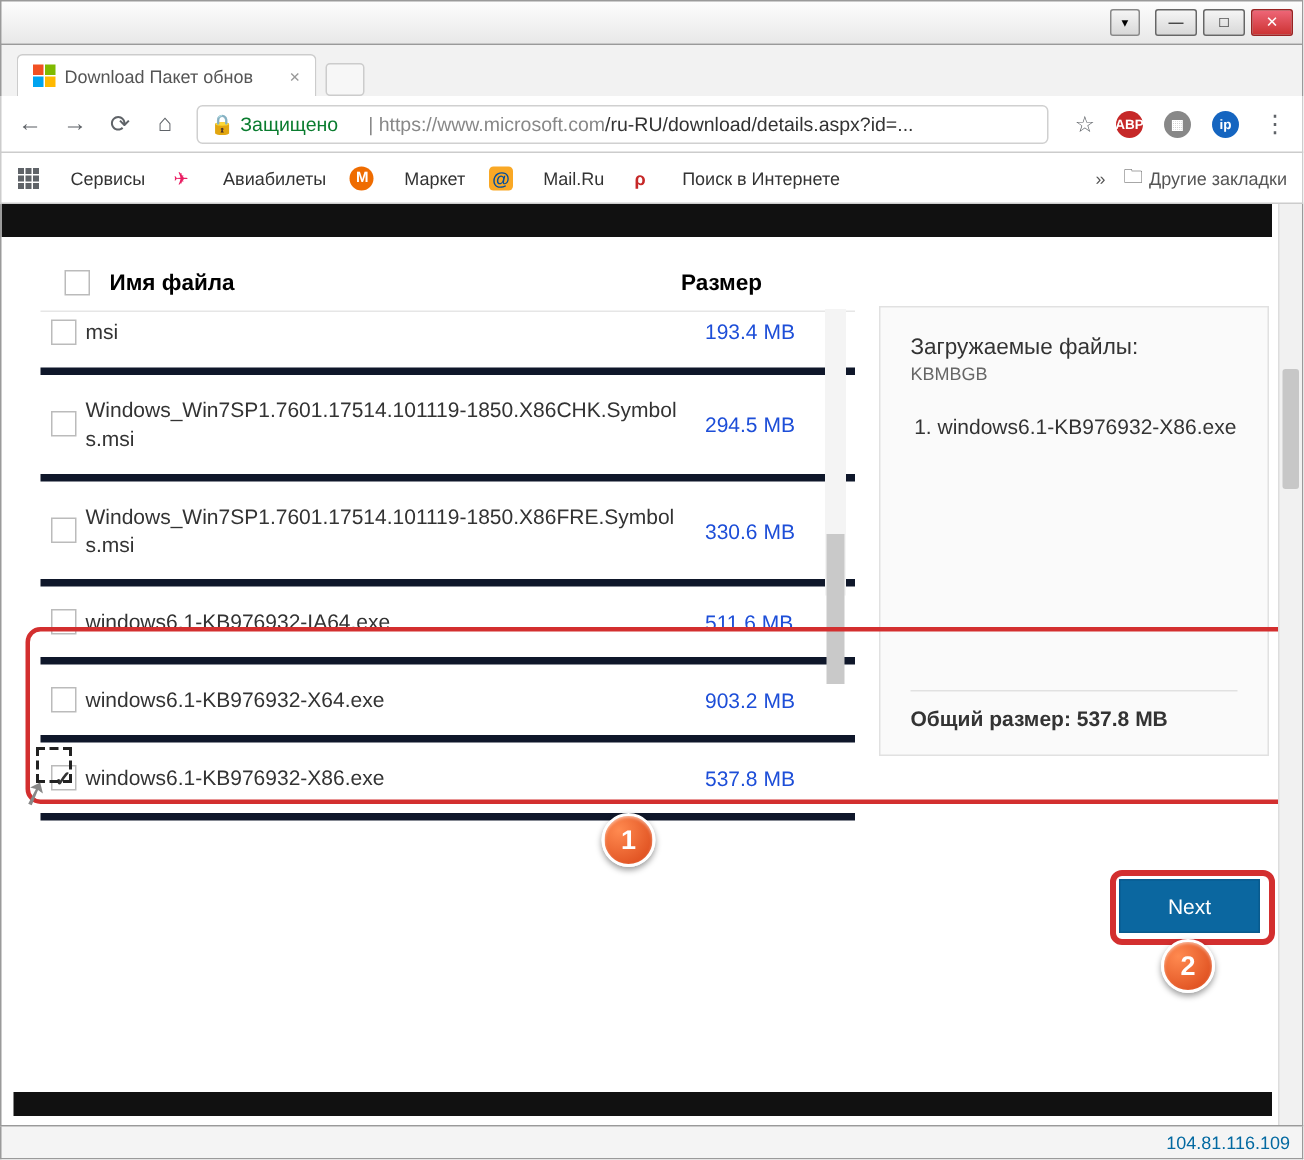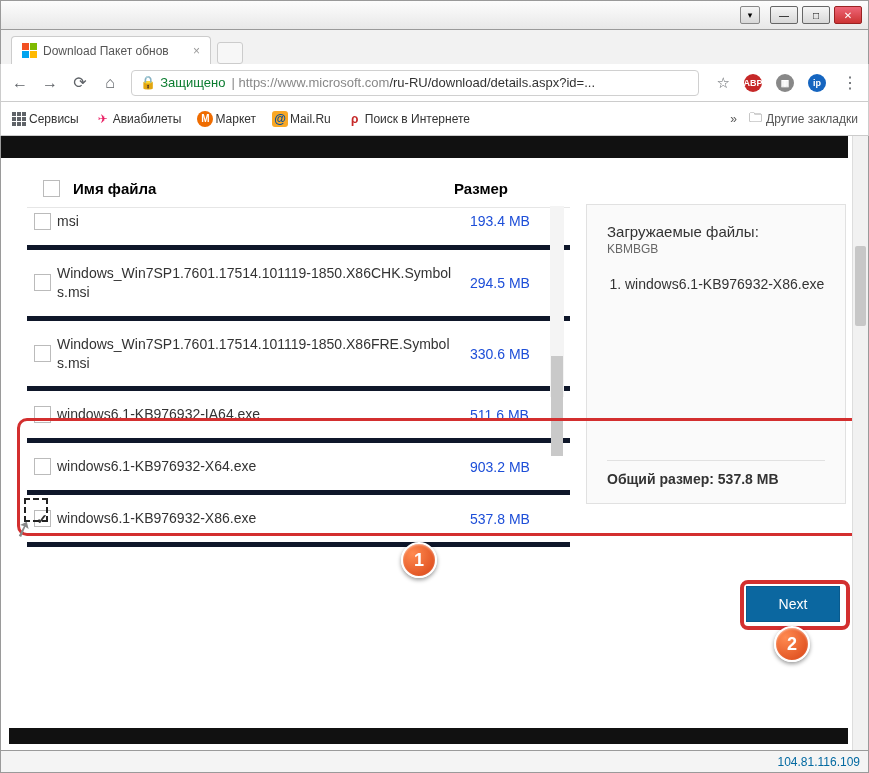--- a/index.html
+++ b/index.html
@@ -16,32 +16,32 @@
 .tab { height: 28px; background: #fff; border: 1px solid #ccc; border-bottom: none; border-radius: 4px 4px 0 0; display: flex; align-items: center; padding: 0 10px; font-size: 12px; color: #555; width: 200px; }
 .tab .favicon { display:inline-flex; margin-right:6px; }
 .tab .x { margin-left:auto; color:#999; font-size:12px; }
 .newtab { width:26px; height:22px; margin-left:6px; border:1px solid #ccc; border-radius:3px; background:#f7f7f7; display:flex; align-items:center; justify-content:center; color:#888; }
 
 
 .toolbar { height: 38px; background: #fff; border:1px solid #ccc; border-top:none; display:flex; align-items:center; padding:0 10px; gap:12px; }
 .navicon { color:#5f6368; font-size:16px; width:18px; text-align:center; }
 .urlbox { flex:1; height:26px; border:1px solid #d0d0d0; border-radius:4px; display:flex; align-items:center; padding:0 8px; font-size:13px; color:#333; overflow:hidden; white-space:nowrap; }
 .urlbox .lock { color:#0a7c2f; margin-right:4px; }
-.urlbox .secure { color:#0a7c2f; margin-right:6px; }
+.urlbox .secure { color:#0a7c2f; margin-right:20px; }
 .urlbox .graypath { color:#888; }
 .staricon { color:#5f6368; font-size:15px; margin-left:6px; }
 .exticon { width:18px; height:18px; border-radius:50%; display:flex; align-items:center; justify-content:center; font-size:9px; font-weight:bold; color:#fff; margin-left:2px; }
 .ext-red { background:#c62828; }
 .ext-gray { background:#888; }
 .ext-blue { background:#1565c0; }
 .menudots { color:#5f6368; font-size:16px; margin-left:4px; }
 
 
 .bookmarks { height: 34px; border:1px solid #ccc; border-top:none; display:flex; align-items:center; padding:0 10px; font-size:12px; color:#333; gap:16px; }
-.bkm { display:flex; align-items:center; gap:2px; }
+.bkm { display:flex; align-items:center; gap:20px; }
 .bkm .bicon { width:16px; height:16px; display:flex; align-items:center; justify-content:center; font-size:12px; }
 .bmore { margin-left:auto; display:flex; align-items:center; gap:12px; }
 .bmore .chev { color:#555; }
 .bmore .folder { color:#555; display:flex; align-items:center; gap:4px; }
 
 
 .page-outer { border-left:1px solid #9a9a9a; border-right:1px solid #9a9a9a; border-bottom:1px solid #9a9a9a; height: calc(773px - 30px - 34px - 38px - 34px - 22px); display:flex; background:#fff; position:relative; }
 .page-scroll { flex:1; overflow:hidden; position:relative; padding:8px 0 0 8px; }
 .darkband { position:absolute; left:0; right:20px; top:0; height:22px; background:#111; }
 .content-wrap { position:relative; margin-top:20px; background:#fff; display:flex; }

